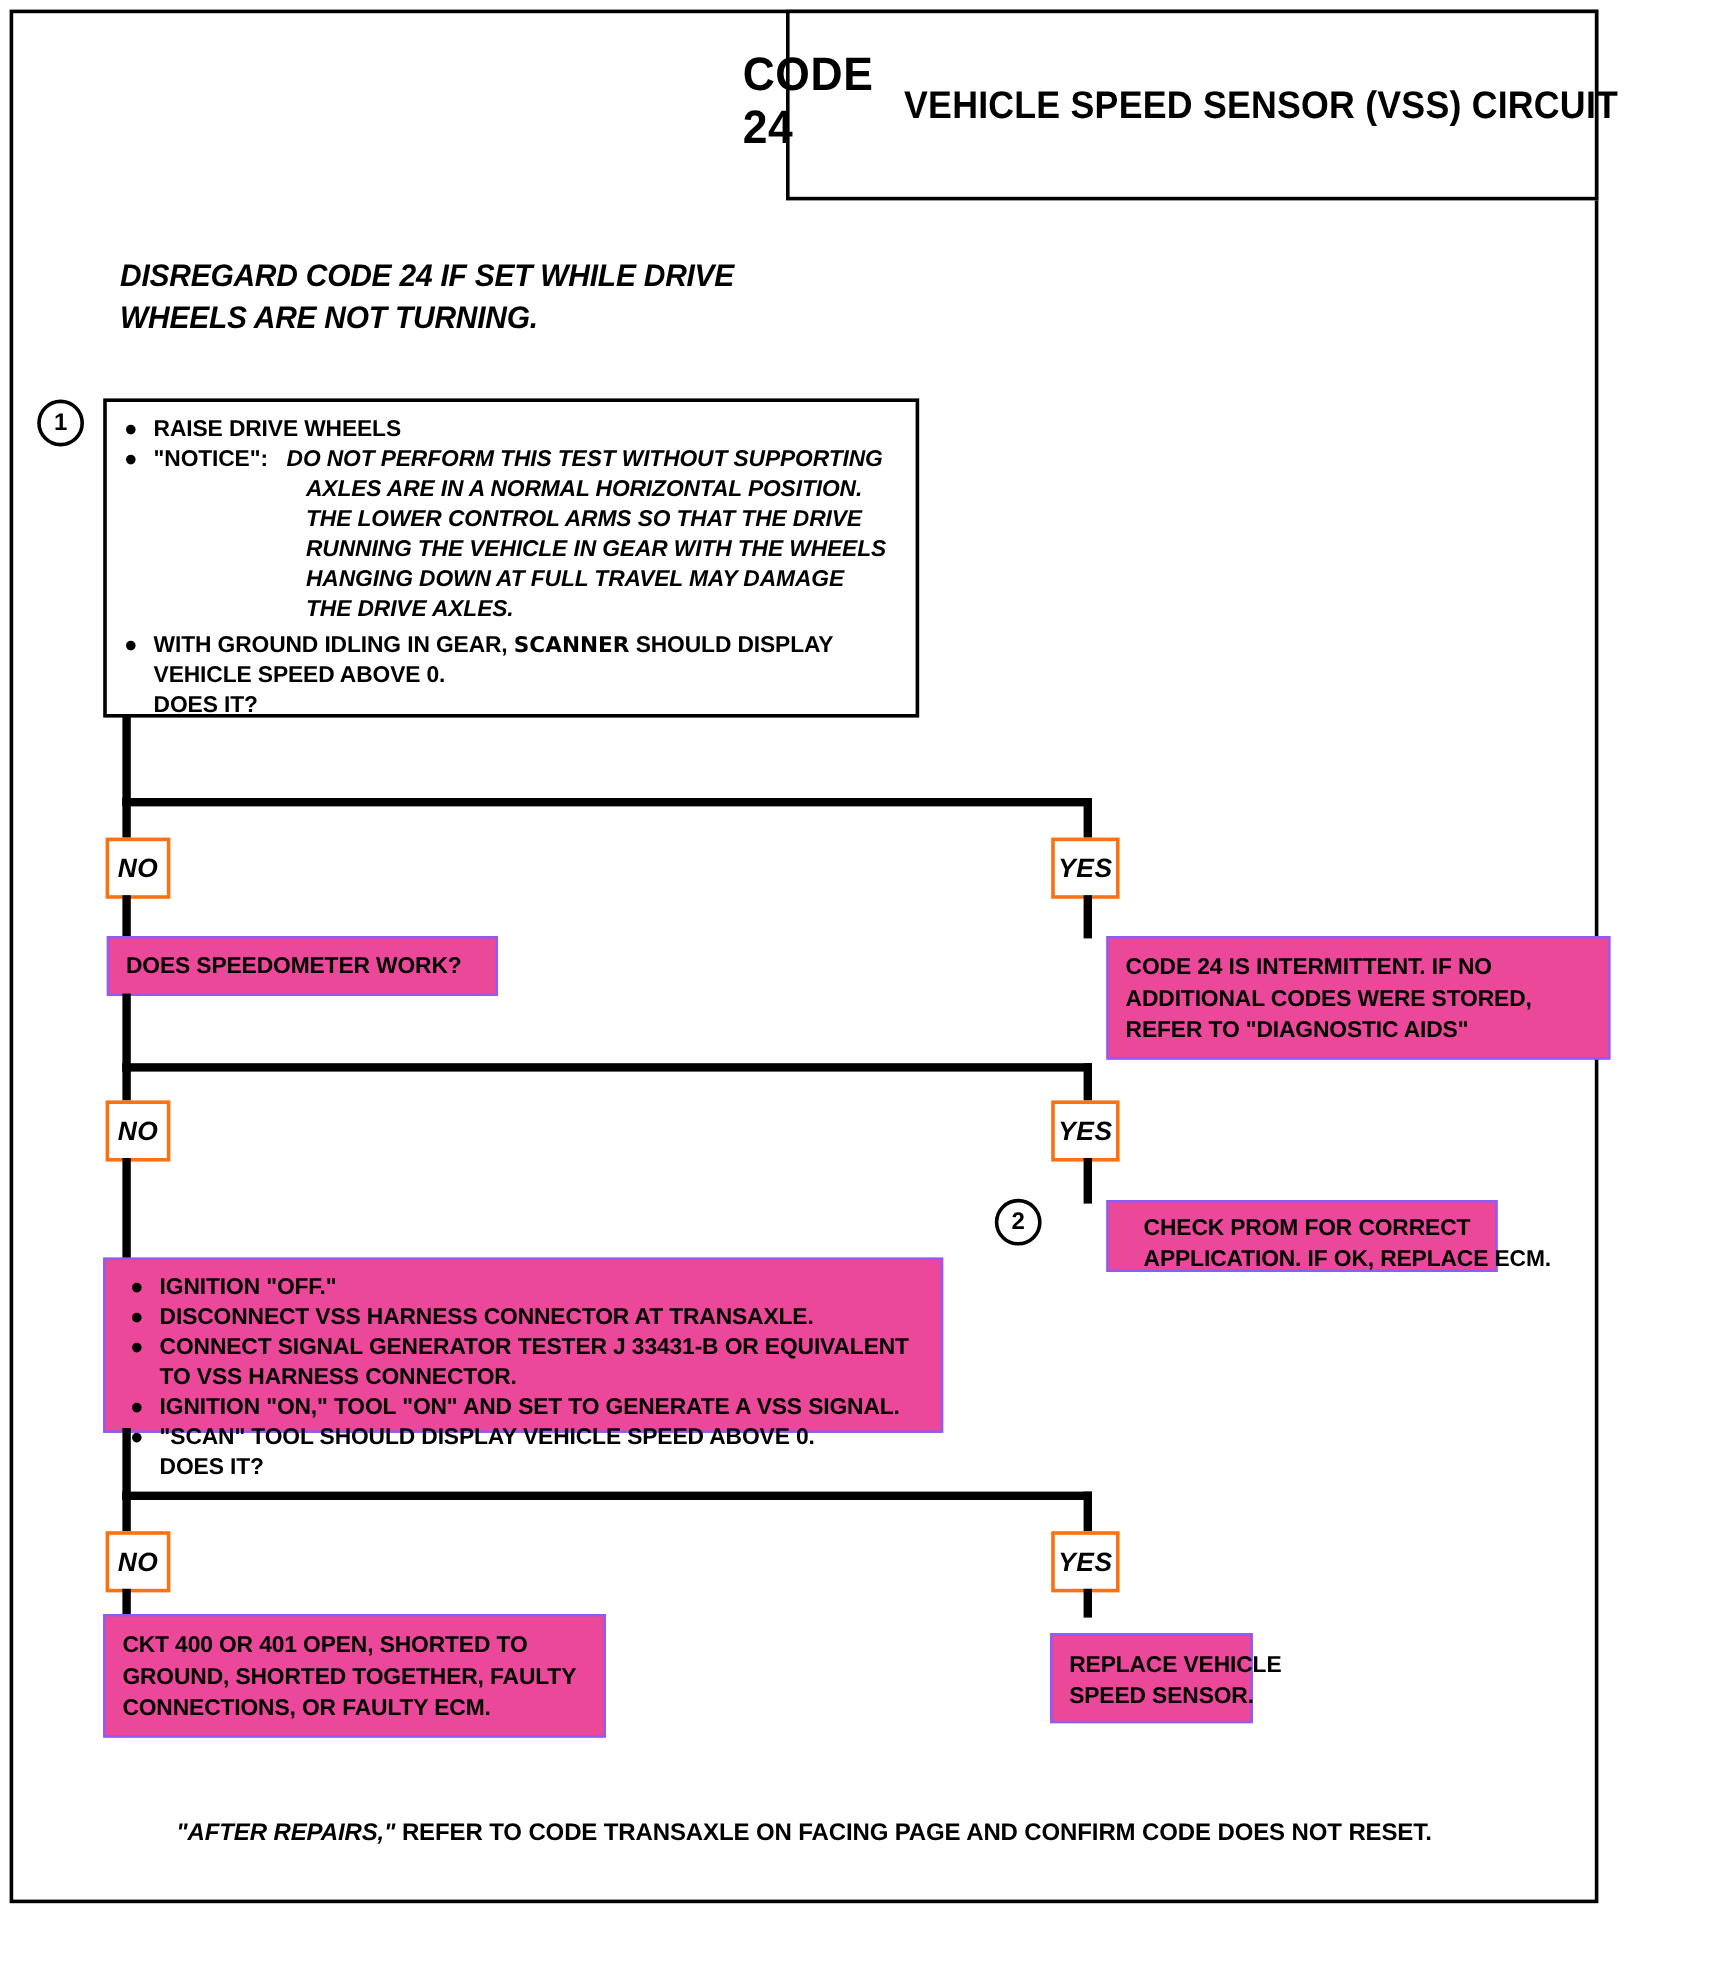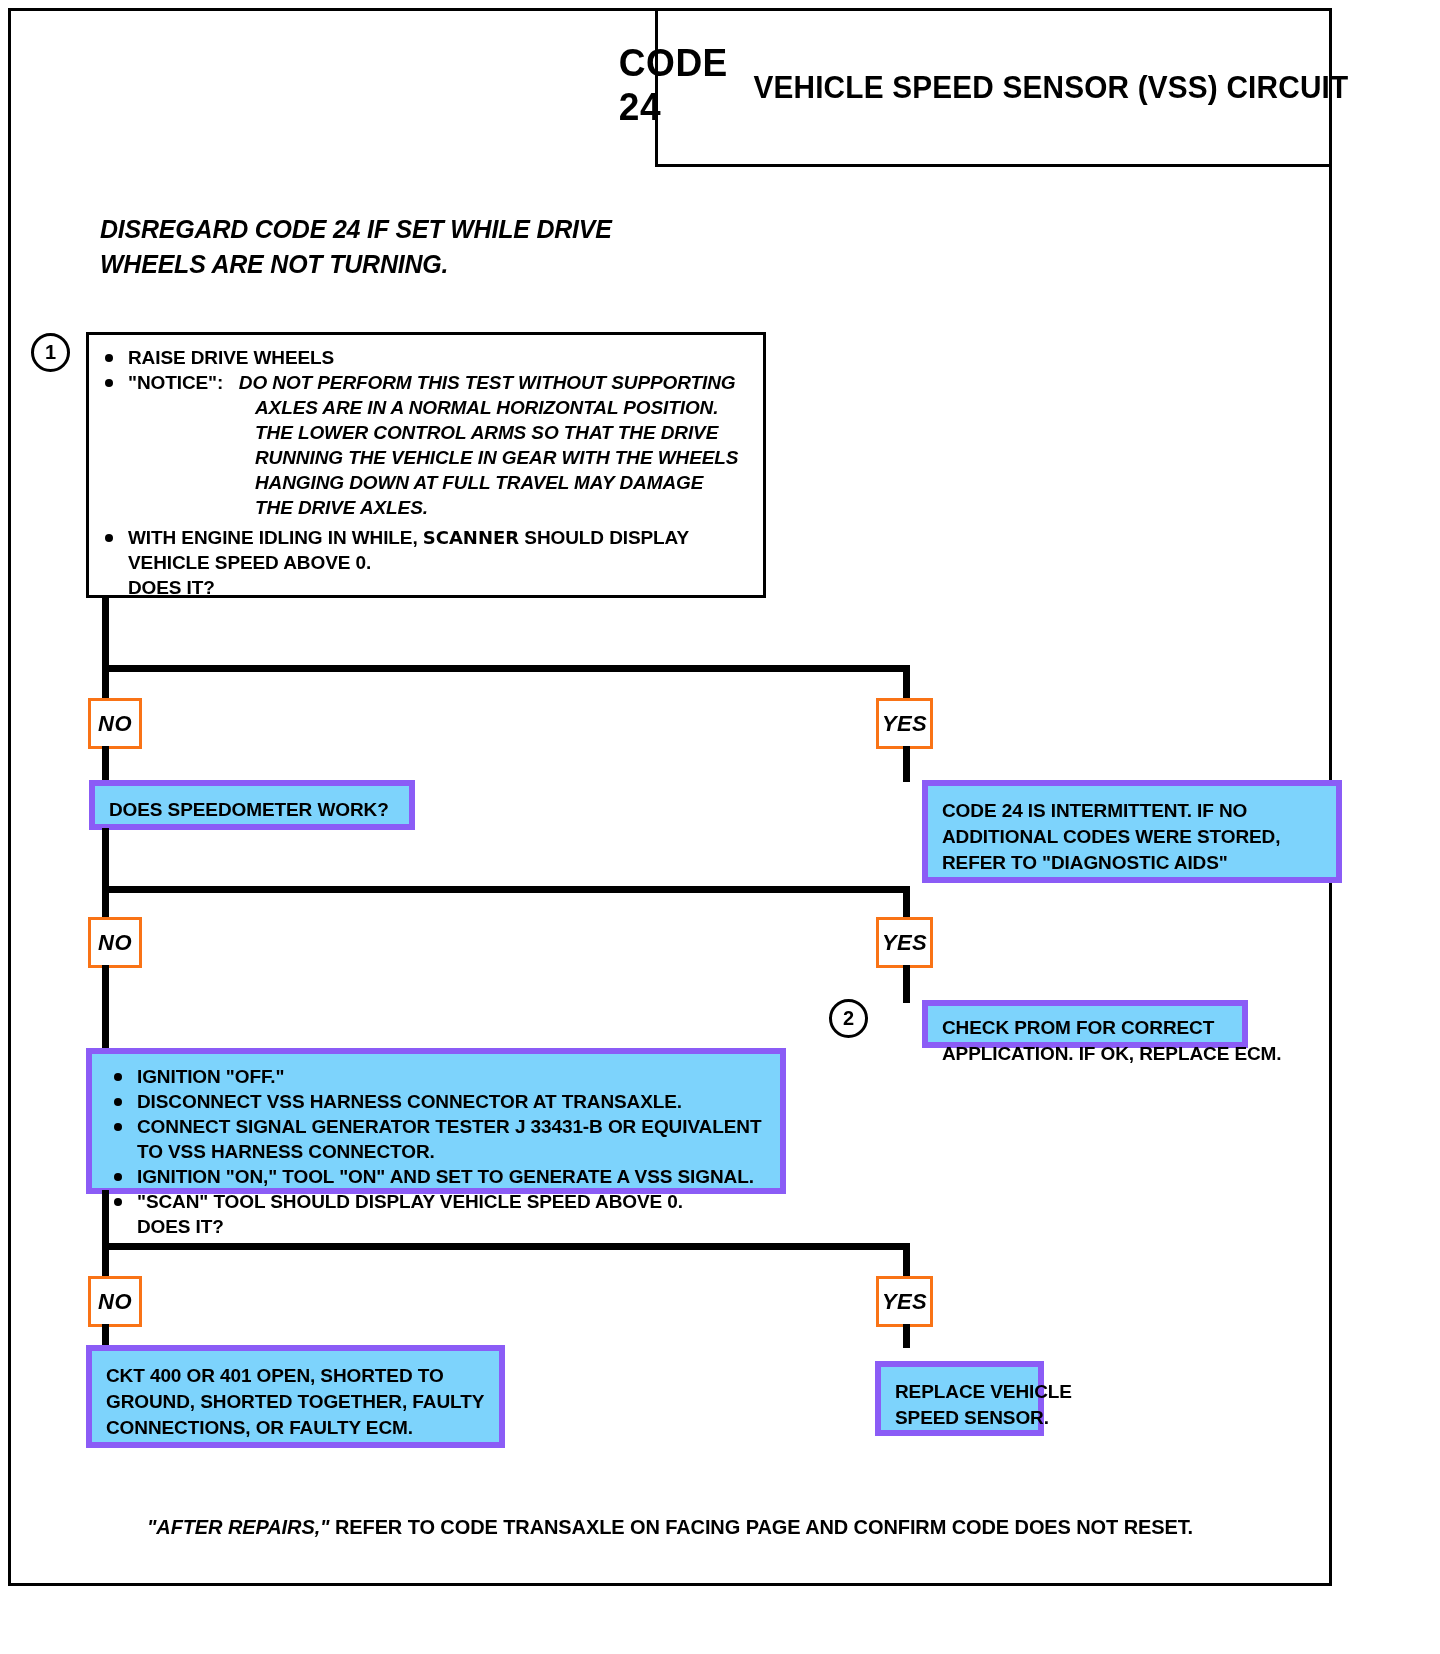--- a/index.html
+++ b/index.html
@@ -163,23 +163,23 @@
     justify-content: center;
     font-size: 22px;
     font-weight: bold;
     font-family: "Liberation Sans", sans-serif;
     letter-spacing: 0.4px;
     font-style: italic;
   }
   
   .cbox {
     position: absolute;
-    border: 6px solid #8b5cf6;
-    box-sizing: border-box;
-    background: #7dd3fc;
+    border: 2px solid #8b5cf6;
+    box-sizing: border-box;
+    background: #ec4899;
     padding: 12px 14px;
   }
   .cbox .ln {
     font-size: 19px;
     font-weight: bold;
     line-height: 1.38;
     letter-spacing: -0.1px;
     white-space: nowrap;
   }
   
@@ -222,21 +222,21 @@
       <div class="bul txt">
         <span class="notice-label">"NOTICE":</span>
         <span class="notice-body">&nbsp;&nbsp;<span>DO NOT PERFORM THIS TEST WITHOUT SUPPORTING</span></span>
         <span class="notice-cont">AXLES ARE IN A NORMAL HORIZONTAL POSITION.</span>
         <span class="notice-cont">THE LOWER CONTROL ARMS SO THAT THE DRIVE</span>
         <span class="notice-cont">RUNNING THE VEHICLE IN GEAR WITH THE WHEELS</span>
         <span class="notice-cont">HANGING DOWN AT FULL TRAVEL MAY DAMAGE</span>
         <span class="notice-cont">THE DRIVE AXLES.</span>
       </div>
       <div class="bul txt" style="margin-top:4px;">
-        <span>WITH ENGINE IDLING IN WHILE,</span>
+        <span>WITH GROUND IDLING IN GEAR,</span>
         <span class="scanner-word">SCANNER</span>
         <span>SHOULD DISPLAY</span>
         <span style="display:block;">VEHICLE SPEED ABOVE 0.</span>
         <span style="display:block;">DOES IT?</span>
       </div>
     </div>
   </div>
 
   <div class="line-v" style="left:102px; top:596px; height:76px;"></div>
   <div class="line-h" style="left:102px; top:665px; width:808px;"></div>
@@ -265,21 +265,21 @@
   <div class="line-v" style="left:102px; top:886px; height:33px;"></div>
 
   <div class="ynbox" style="left:88px; top:917px; width:54px; height:51px;">NO</div>
   <div class="ynbox" style="left:876px; top:917px; width:57px; height:51px;">YES</div>
 
   <div class="line-v" style="left:102px; top:965px; height:85px;"></div>
   <div class="line-v" style="left:903px; top:965px; height:38px;"></div>
 
   <div class="step-circle" style="left:829px; top:999px; width:39px; height:39px;">2</div>
 
-  <div class="cbox" style="left:922px; top:1000px; width:326px; height:48px; padding:9px 14px;">
+  <div class="cbox" style="left:922px; top:1000px; width:326px; height:60px; padding:9px 29px;">
     <div class="ln txt">CHECK PROM FOR CORRECT</div>
     <div class="ln txt">APPLICATION.  IF OK, REPLACE ECM.</div>
   </div>
 
   <div class="cbox" style="left:86px; top:1048px; width:700px; height:146px; padding:10px 10px;">
     <div class="bul txt">
       <span>IGNITION "OFF."</span>
     </div>
     <div class="bul txt">
       <span>DISCONNECT VSS HARNESS CONNECTOR AT TRANSAXLE.</span>

